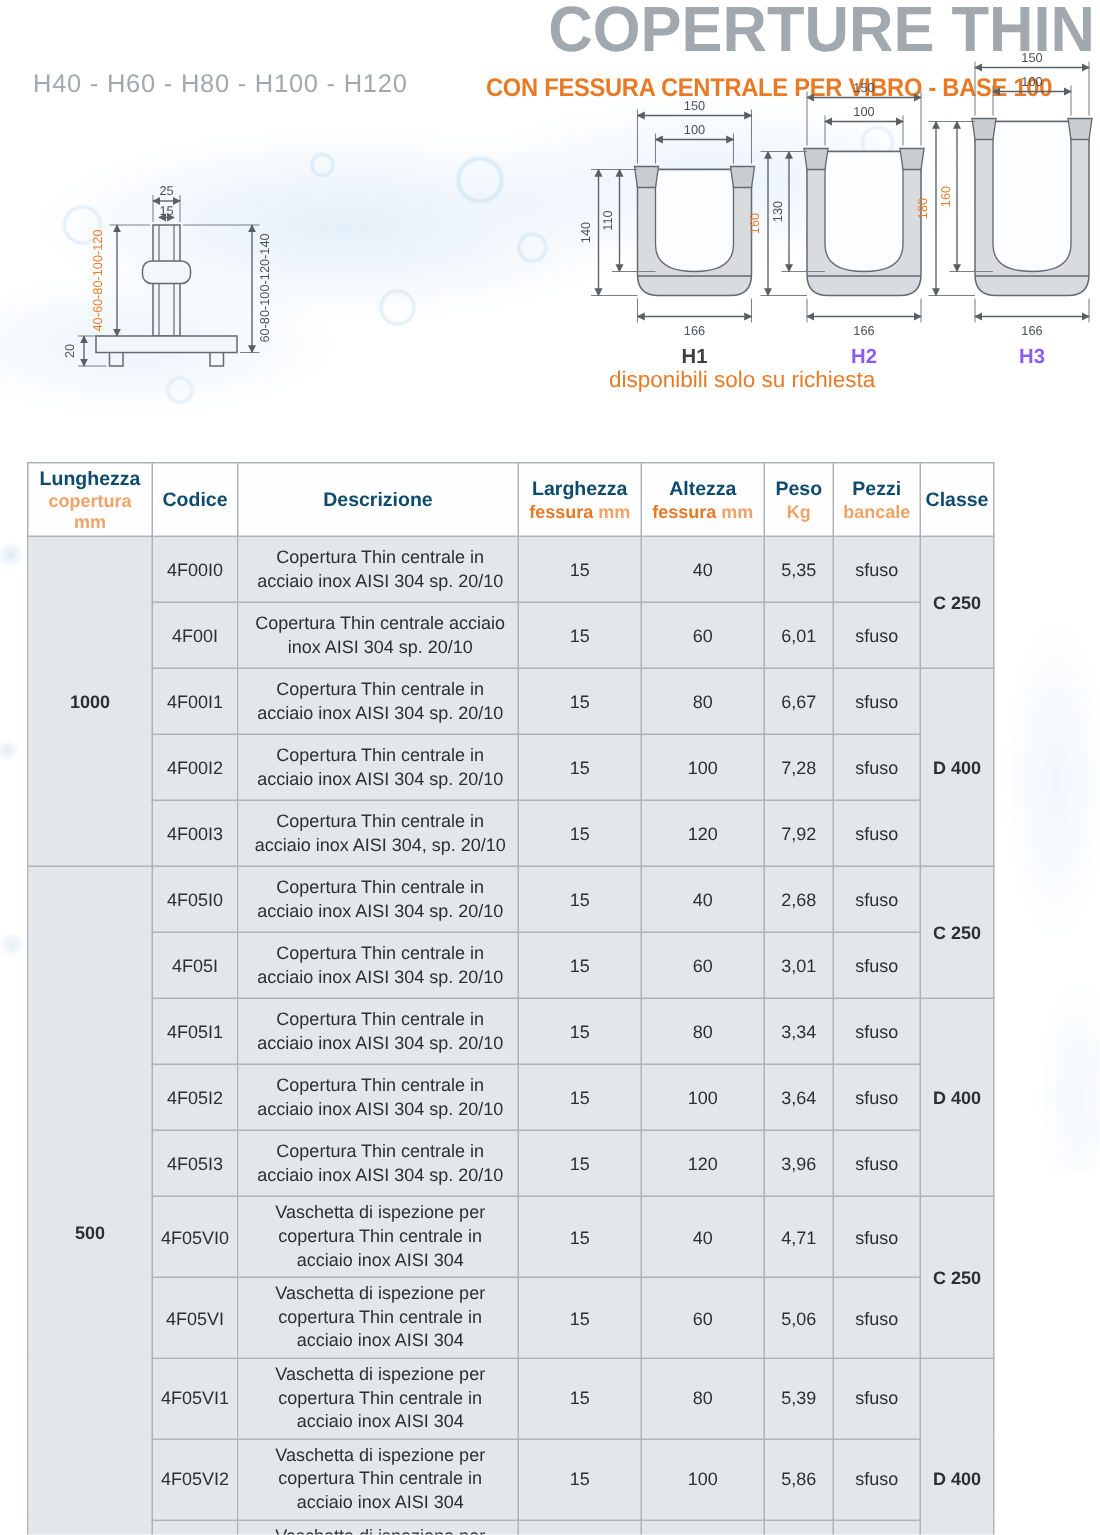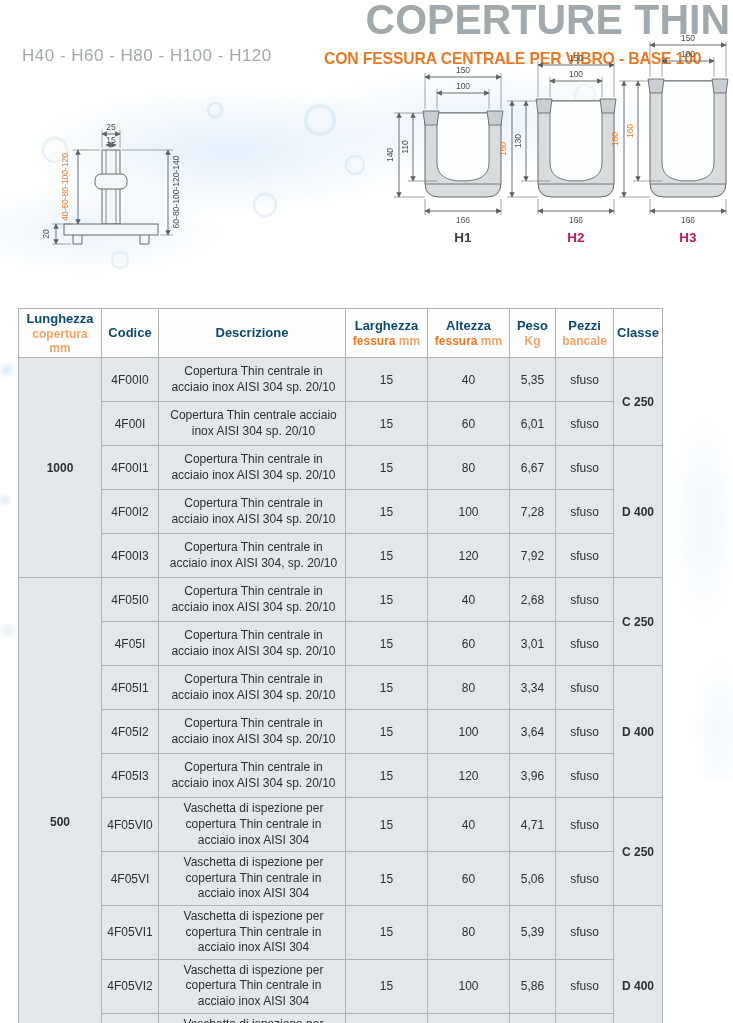--- a/index.html
+++ b/index.html
@@ -41,21 +41,21 @@
   svg text{font-family:"Liberation Sans",sans-serif;}
   .dim{stroke:#5b6065;stroke-width:.9;fill:none;}
   .ext{stroke:#7a8085;stroke-width:.7;fill:none;}
   .num{font-size:8.5px;fill:#4a4f53;}
   .num-o{font-size:8.5px;fill:#e87a25;}
   .shape{fill:#d9dcdf;stroke:#646a6f;stroke-width:1;}
   .cavity{fill:#fbfdfe;stroke:#646a6f;stroke-width:.9;}
   .cap{fill:#c9ced2;stroke:#646a6f;stroke-width:.9;}
   .slab{stroke:#646a6f;stroke-width:.9;fill:none;}
   .ch-name{position:absolute;width:76px;text-align:center;font-size:13.5px;font-weight:bold;}
-  .ch-dark{color:#3c4043;} .ch-orange{color:#be185d;}
+  .ch-dark{color:#3c4043;} .ch-orange{color:#8b5cf6;}
   .nb-note{position:absolute;left:406px;top:224px;width:322px;font-size:15px;line-height:1.35;
            color:#e87a25;text-align:justify;}
 
   
   table.prod{position:absolute;left:18px;top:308px;width:644px;border-collapse:collapse;table-layout:fixed;}
   table.prod th,table.prod td{border:1px solid #aeb3b8;overflow:hidden;}
   table.prod th{background:#fefefe;height:36px;vertical-align:middle;padding:2px 2px;text-align:center;}
   table.prod td{background:#e4e7ea;font-size:12px;color:#2d2f31;text-align:center;vertical-align:middle;}
   table.prod tr{height:44px;}
   .h1o{font-size:13px;font-weight:bold;color:#0c4a6e;line-height:1.2;}
@@ -203,20 +203,21 @@
   <text class="num-o" x="25" y="102" text-anchor="middle" transform="rotate(-90 25 102)">160</text>
   <line class="ext" x1="42" y1="170" x2="42" y2="186"></line>
     <line class="ext" x1="118" y1="170" x2="118" y2="186"></line>
   <line class="dim" x1="42" y1="182" x2="118" y2="182" marker-start="url(#arr)" marker-end="url(#arr)"></line>
   <text class="num" x="80" y="194" text-anchor="middle">166</text>
 </svg>
 <div class="ch-name ch-orange" style="left:650px;top:230px">H3</div>
 
 <div class="nb-note">
   <br>
+  <span>disponibili solo su richiesta</span>
 </div>
 
 <table class="prod">
   <colgroup>
     <col style="width:83px">
       <col style="width:57px">
       <col style="width:187px">
       <col style="width:82px">
     <col style="width:82px">
       <col style="width:46px">

